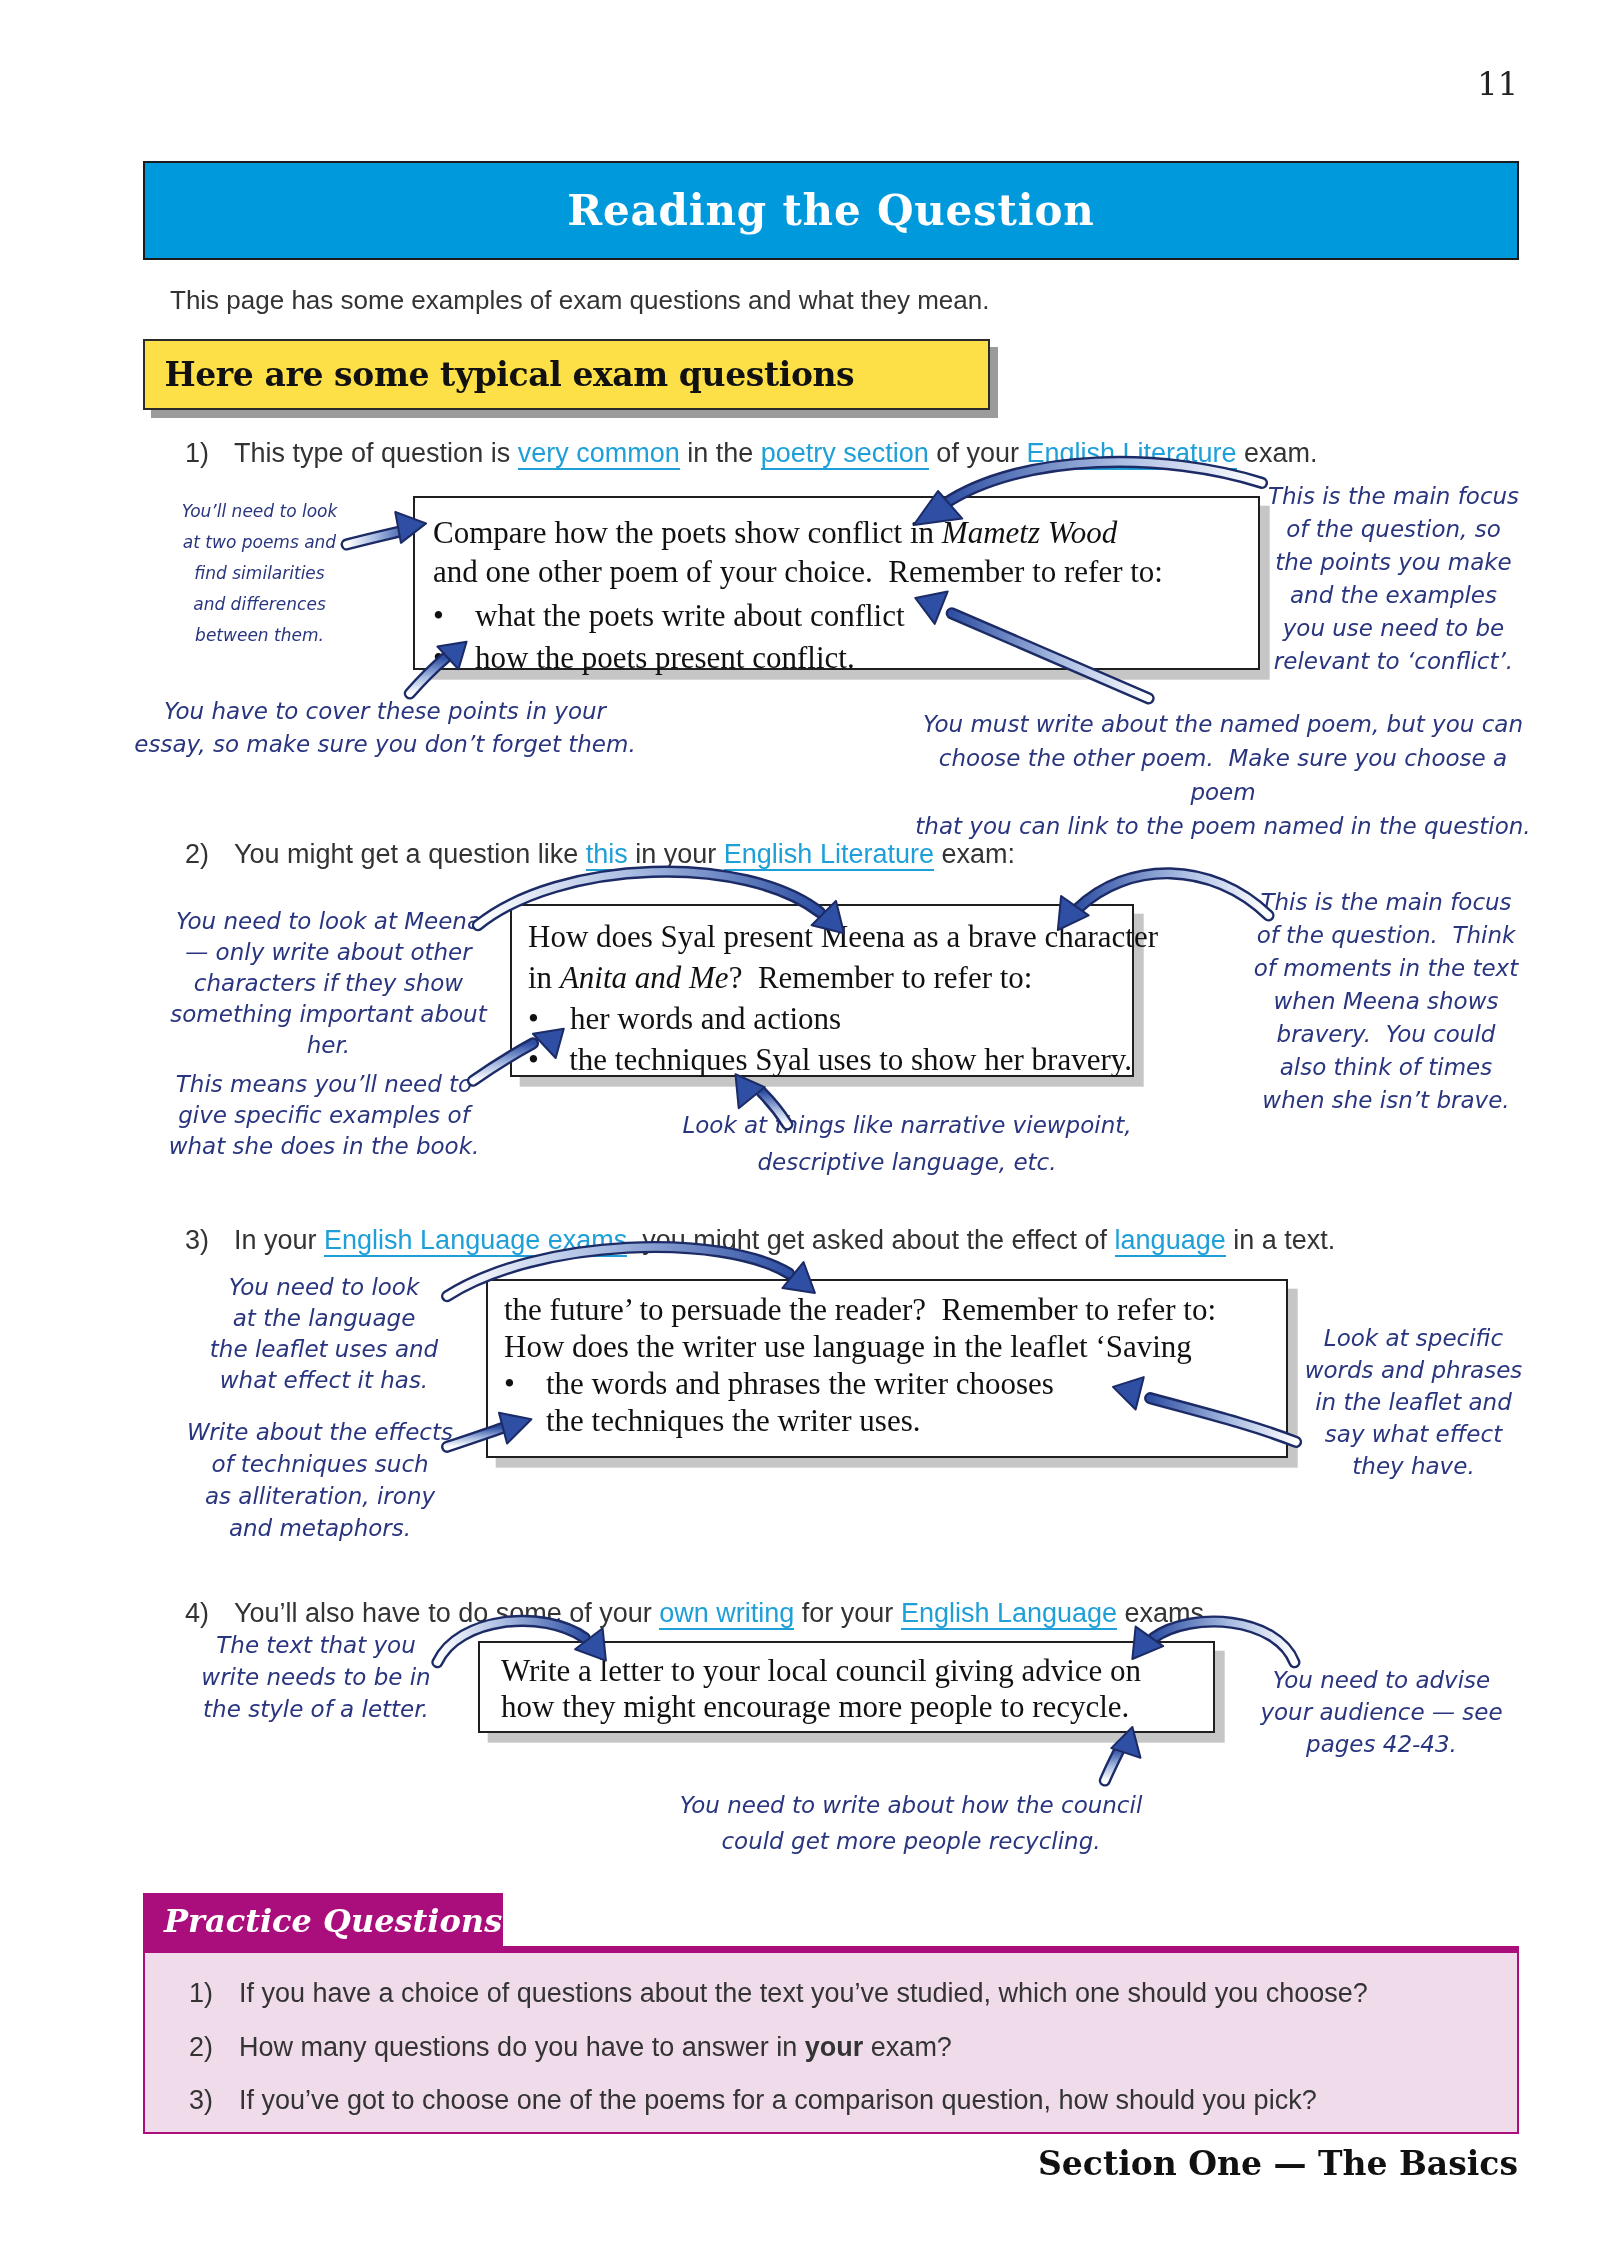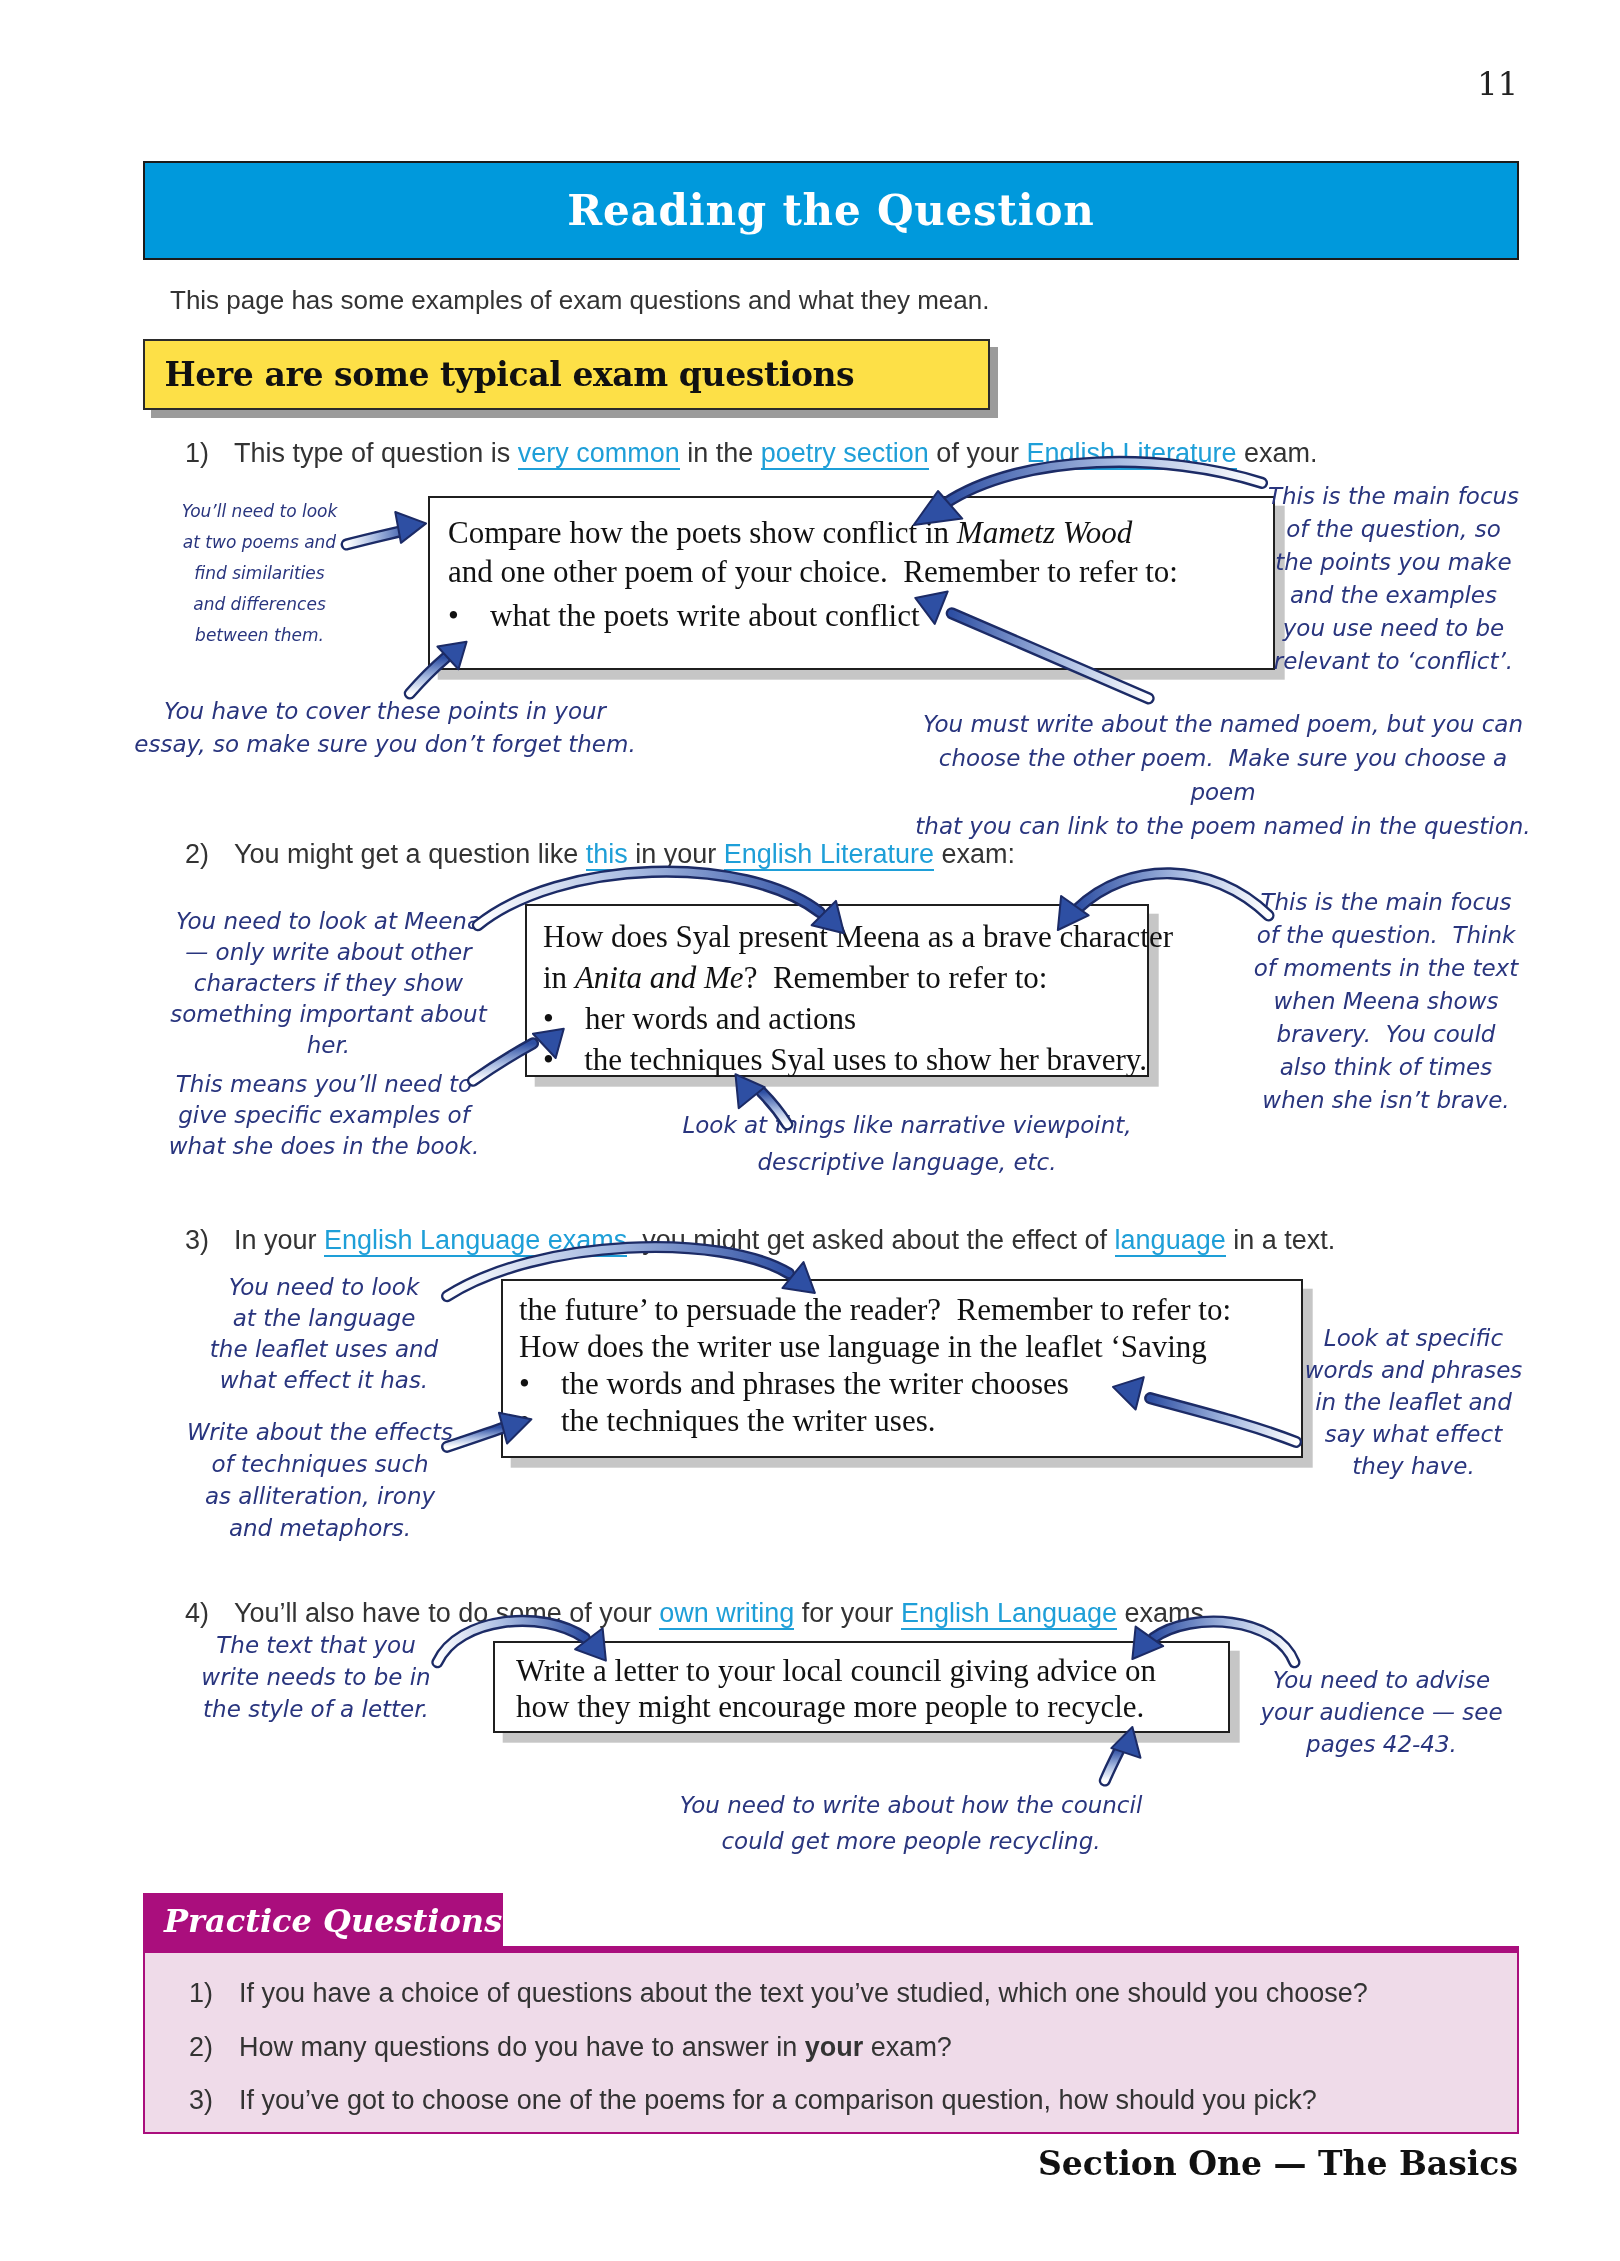--- a/index.html
+++ b/index.html
@@ -30,21 +30,20 @@
   
   .item{font-size:27px;white-space:nowrap;color:#333;}
   .item .num{display:inline-block;width:49px;}
   a.link{color:#1E9FD8;text-decoration:none;border-bottom:2.4px solid #1E9FD8;cursor:pointer;}
 
   
   .qbox{
     background:#fff;border:2.4px solid #1f1f1f;box-sizing:border-box;
     box-shadow:9.7px 9.7px 0 #c6c6c6;font-family:"Liberation Serif",serif;color:#111;
     z-index:1;
-    margin-left:15px;
   }
   .qbox .qline{white-space:pre;}
   .qbox .bullet-row{display:flex;white-space:pre;}
   .qbox .dot{width:42px;}
   .q1{left:413px;top:496px;width:847px;height:174px;font-size:31px;padding:14.6px 0 0 18px;}
   .q1 .qline{line-height:39px;}
   .q1 .bullet-row{line-height:42px;}
   .q1 .bullets{margin-top:4.9px;}
   .q2{left:510px;top:904px;width:624px;height:173px;font-size:31px;padding:9.7px 0 0 16px;}
   .q2 .qline,.q2 .bullet-row{line-height:41px;}
@@ -125,20 +124,21 @@
 
 <div class="abs item" style="left:185px;top:1598px;">
   <span class="num">4)</span><span>You’ll also have to do some of your </span><a class="link">own writing</a><span> for your </span><a class="link">English Language</a><span> exams.</span>
 </div>
 
 <div class="abs qbox q1">
   <div class="qline"><span>Compare how the poets show conflict in </span><span class="em">Mametz Wood</span></div>
   <div class="qline">and one other poem of your choice.  Remember to refer to:</div>
   <div class="bullets">
     <div class="bullet-row"><span class="dot">•</span><span>what the poets write about conflict</span></div>
+    <div class="bullet-row"><span class="dot">•</span><span>how the poets present conflict.</span></div>
   </div>
 </div>
 
 <div class="abs qbox q2">
   <div class="qline">How does Syal present Meena as a brave character</div>
   <div class="qline"><span>in </span><span class="em">Anita and Me</span><span>?  Remember to refer to:</span></div>
   <div class="bullet-row"><span class="dot">•</span><span>her words and actions</span></div>
   <div class="bullet-row"><span class="dot">•</span><span>the techniques Syal uses to show her bravery.</span></div>
 </div>
 

